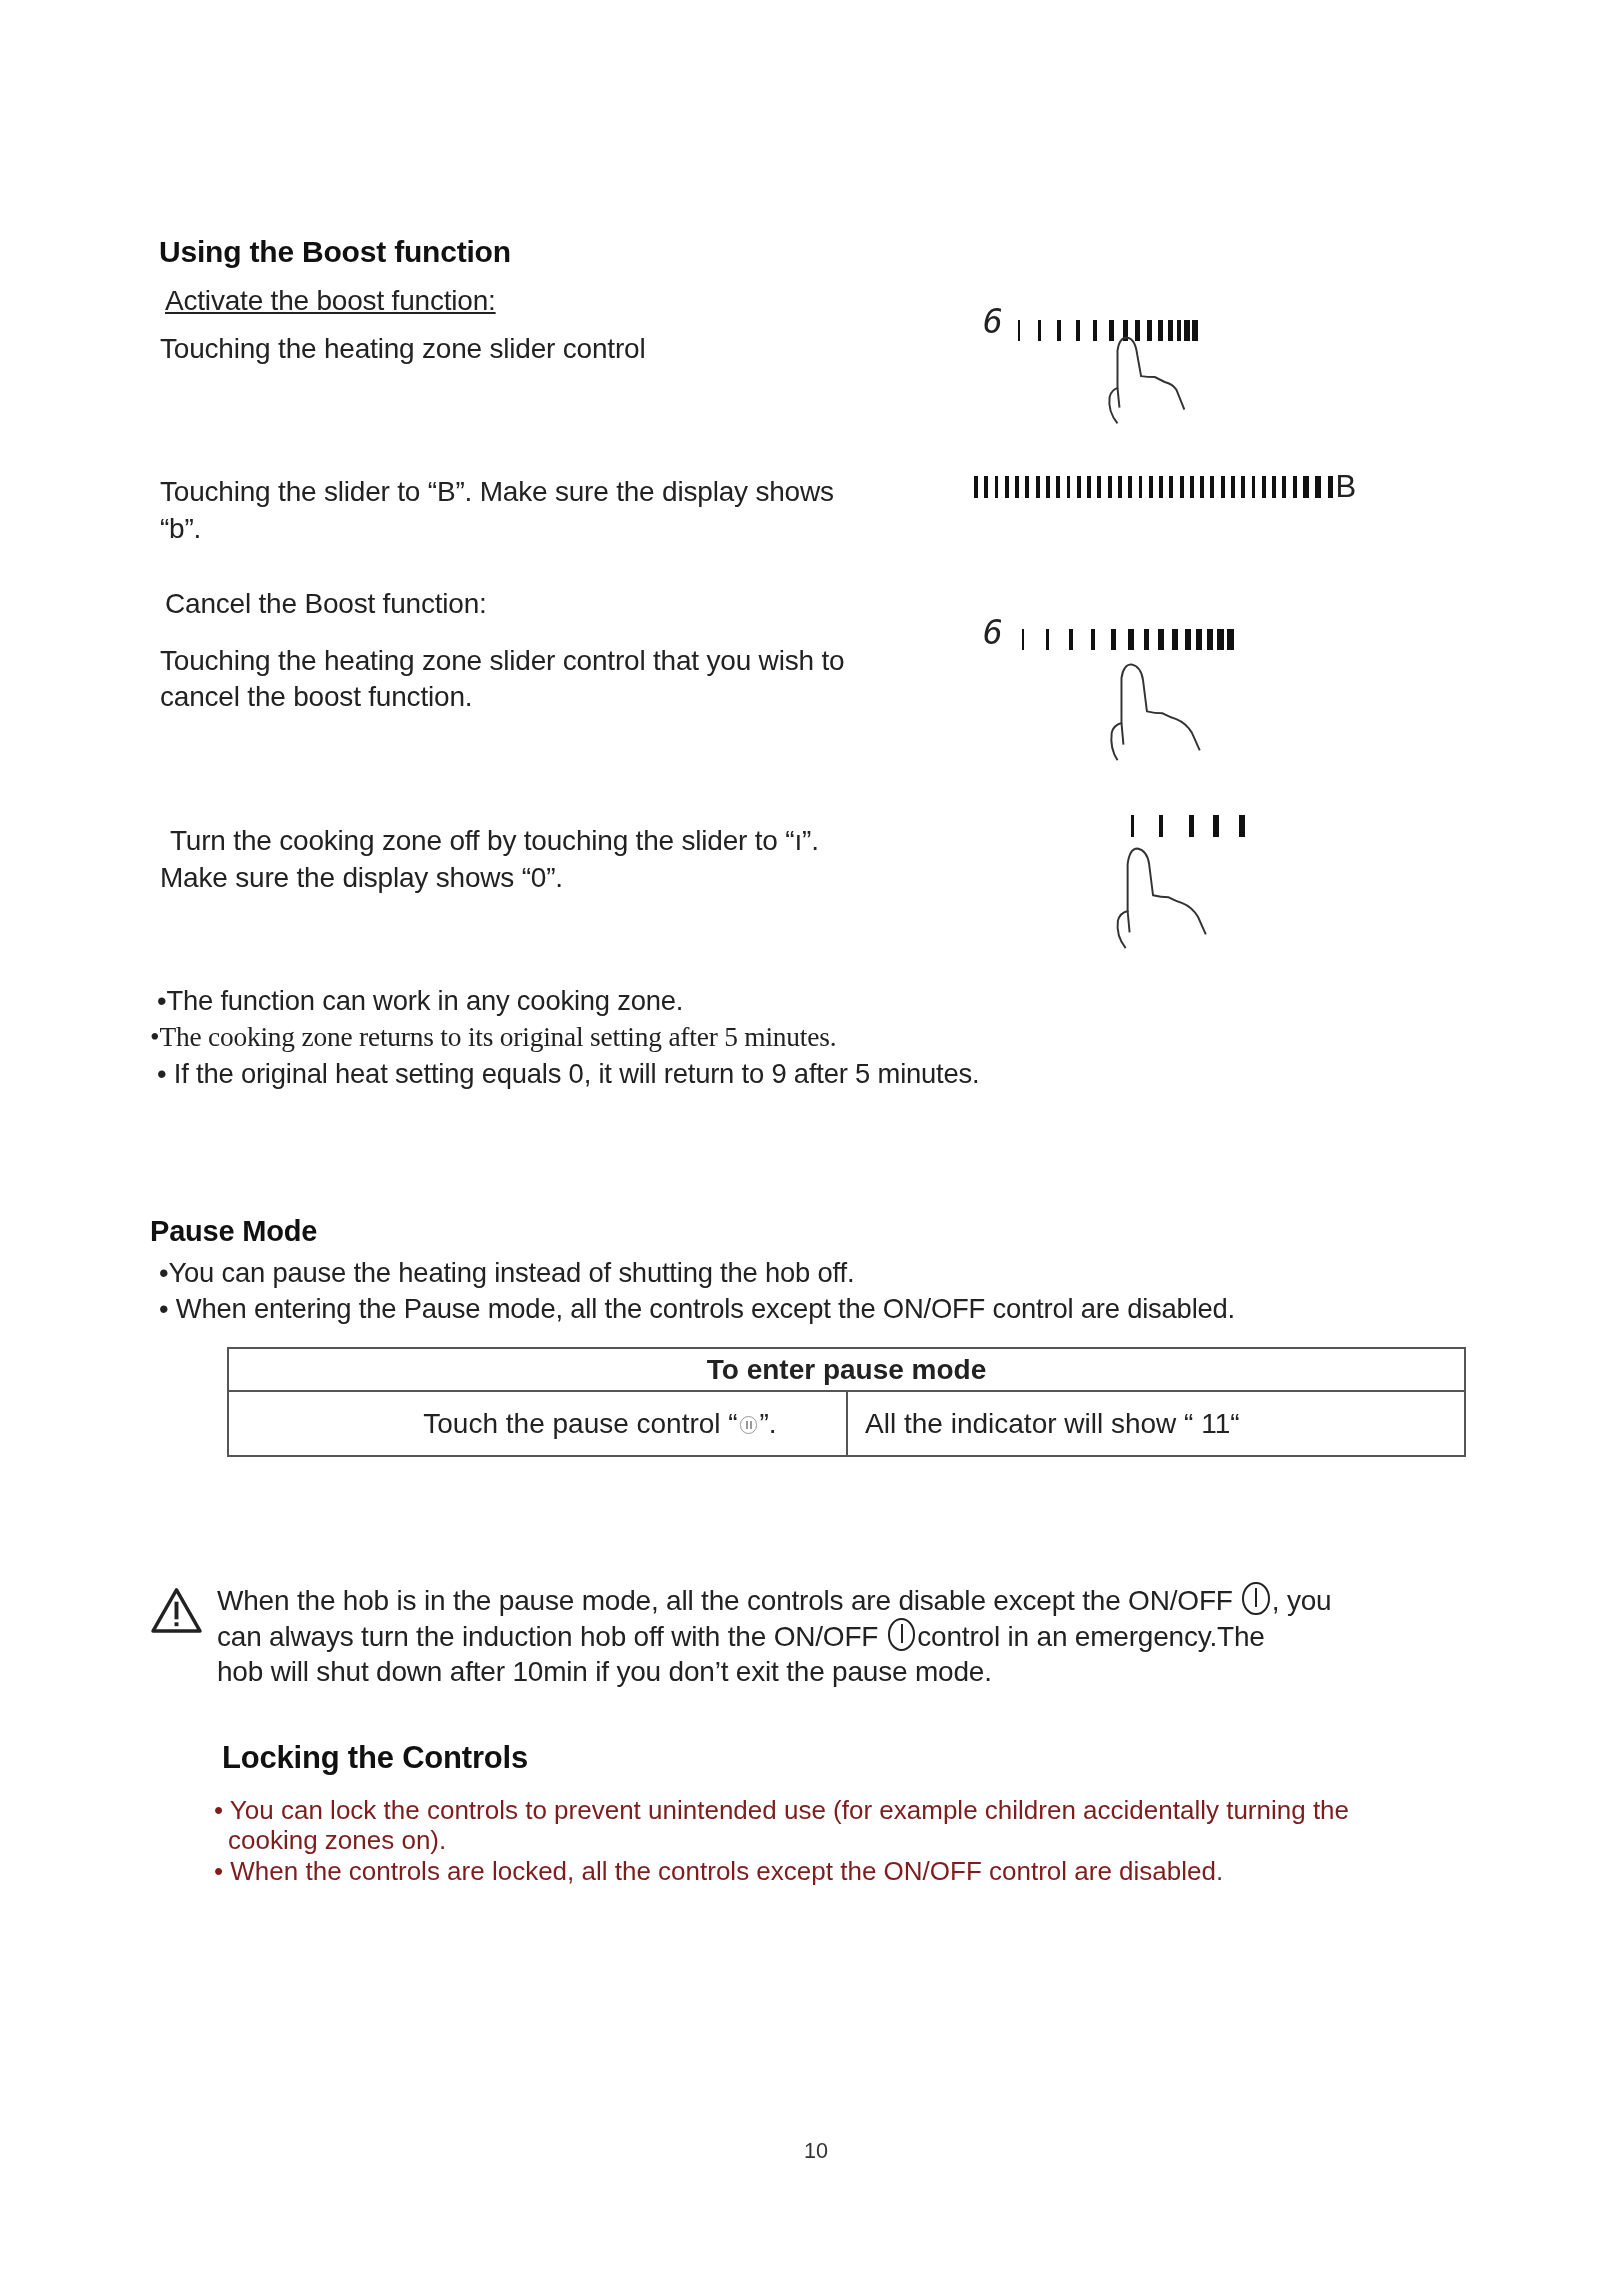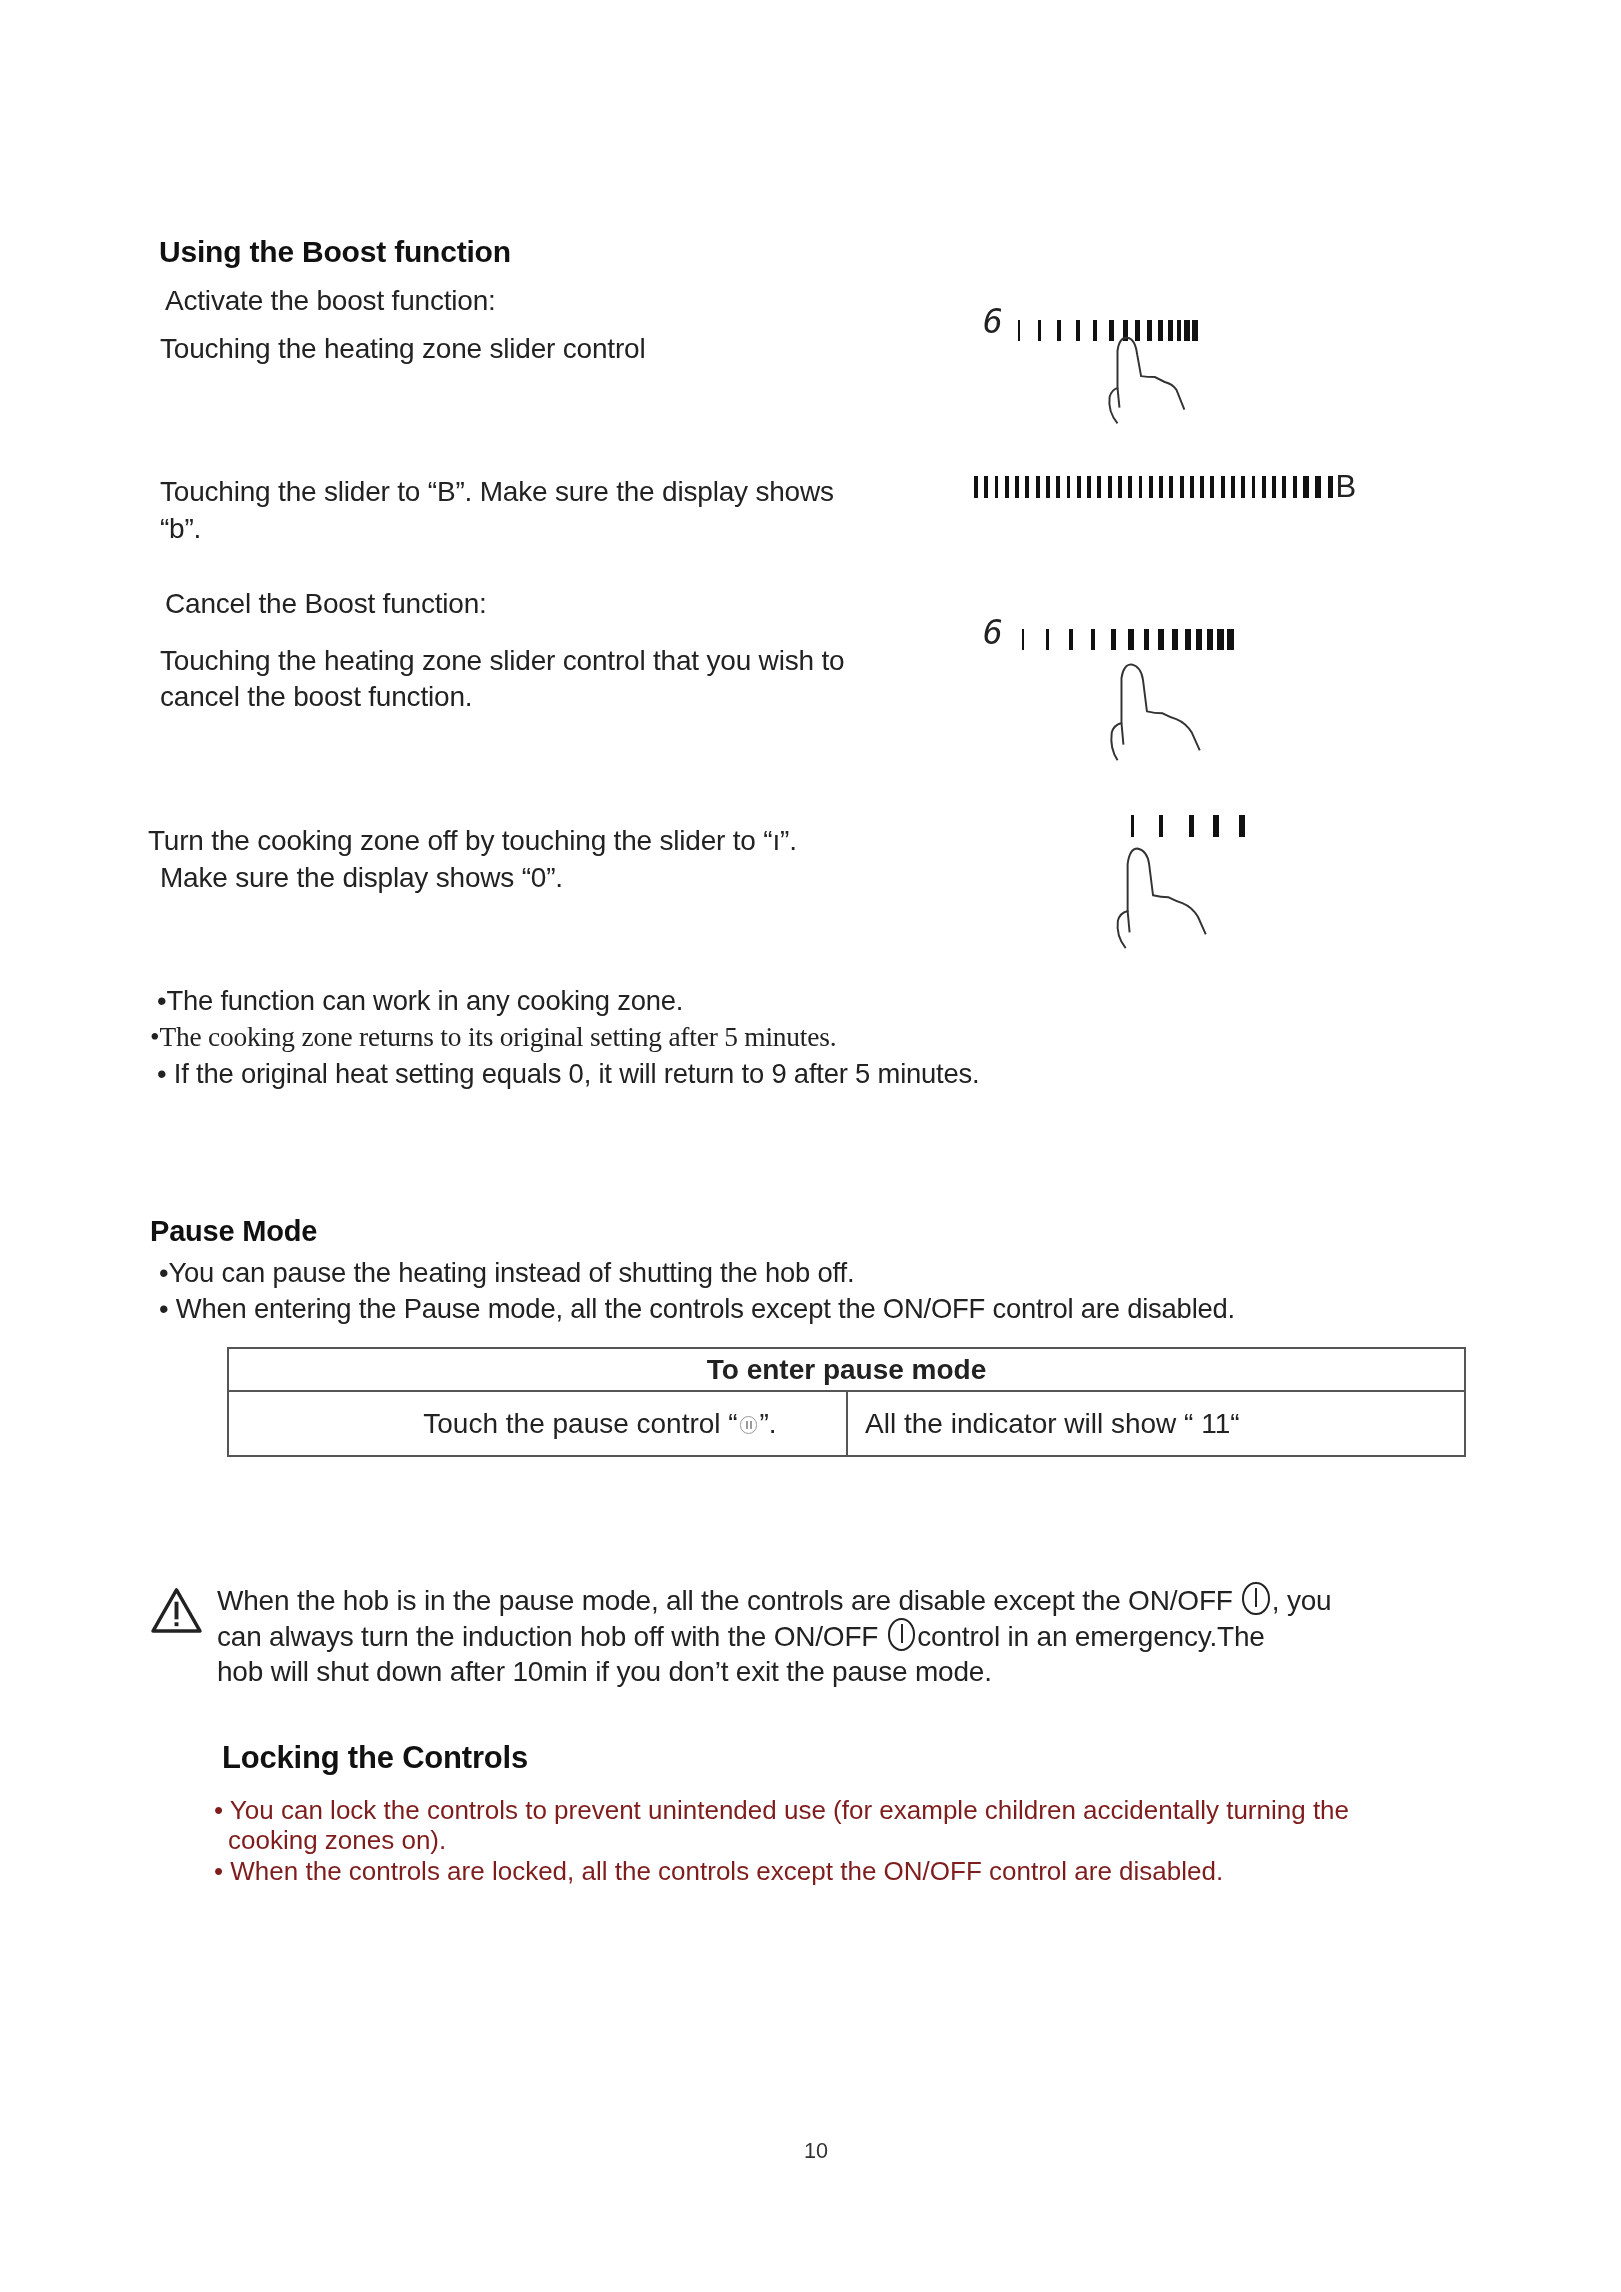--- a/index.html
+++ b/index.html
@@ -43,21 +43,21 @@
     .seg { font-family: "DejaVu Sans Mono", monospace; font-style: italic; font-size: 33px; color: #222; }
     .bars { display: flex; align-items: flex-end; }
     .bar { background: #111; height: 21.6px; margin-right: 0; }
     .slider-b-label { font-size: 31px; color: #222; margin-left: 2px; line-height: 21.6px; }
     .page-num { font-size: 21.6px; color: #333; }
   </style>
 </head>
 <body>
 
 <div class="abs h-bold" style="left:159px; top:235px;">Using the Boost function</div>
-<div class="abs txt" style="left:165px; top:283px;">Activate the boost function:</div>
+<div class="abs txt" style="left:165px; top:283px;text-decoration:underline;">Activate the boost function:</div>
 <div class="abs txt" style="left:160px; top:331px;">Touching the heating zone slider control</div>
 
 <div class="abs" style="left:983px; top:312px;">
   <span class="abs seg" style="left:0; top:-9.8px;">6</span>
   <div class="abs bars" style="left:35px; top:7.8px;" id="bars1">
       <div class="bar" style="width: 2px; margin-right: 17.6px;"></div>
       <div class="bar" style="width: 3.9px; margin-right: 15.7px;"></div>
       <div class="bar" style="width: 3.9px; margin-right: 14.7px;"></div>
       <div class="bar" style="width: 3.9px; margin-right: 13.7px;"></div>
       <div class="bar" style="width: 3.9px; margin-right: 11.8px;"></div>
@@ -142,21 +142,21 @@
       <div class="bar" style="width: 5.9px; margin-right: 3.9px;"></div>
       <div class="bar" style="width: 6.9px; margin-right: 2.9px;"></div>
       <div class="bar" style="width: 6.9px; margin-right: 0px;"></div>
     </div>
 </div>
 <svg class="abs" style="left:1098px; top:635px;" width="137" height="137" viewBox="0 0 140 140">
   <path d="M20 128 Q12 116 14 100 Q16 92 24 90 L24 44 Q26 30 34 30 Q44 32 46 46 L50 78 Q58 80 66 80 Q74 84 80 86 Q90 90 96 100 L104 118" fill="none" stroke="#333" stroke-width="2"></path>
   <path d="M24 90 L26 112" fill="none" stroke="#333" stroke-width="2"></path>
 </svg>
 
-<div class="abs txt" style="left:148px; top:823px;">Turn the cooking zone off by touching the slider to “ı”.</div>
+<div class="abs txt" style="left:170px; top:823px;">Turn the cooking zone off by touching the slider to “ı”.</div>
 <div class="abs txt" style="left:160px; top:860px;">Make sure the display shows “0”.</div>
 
 <div class="abs bars" style="left:1131px; top:815px;" id="bars4">
     <div class="bar" style="width: 2.9px; margin-right: 25.5px;"></div>
     <div class="bar" style="width: 3.9px; margin-right: 25.5px;"></div>
     <div class="bar" style="width: 4.9px; margin-right: 19.6px;"></div>
     <div class="bar" style="width: 5.9px; margin-right: 19.6px;"></div>
     <div class="bar" style="width: 5.9px; margin-right: 0px;"></div>
   </div>
 <svg class="abs" style="left:1112px; top:819px;" width="127" height="137" viewBox="0 0 130 140">

